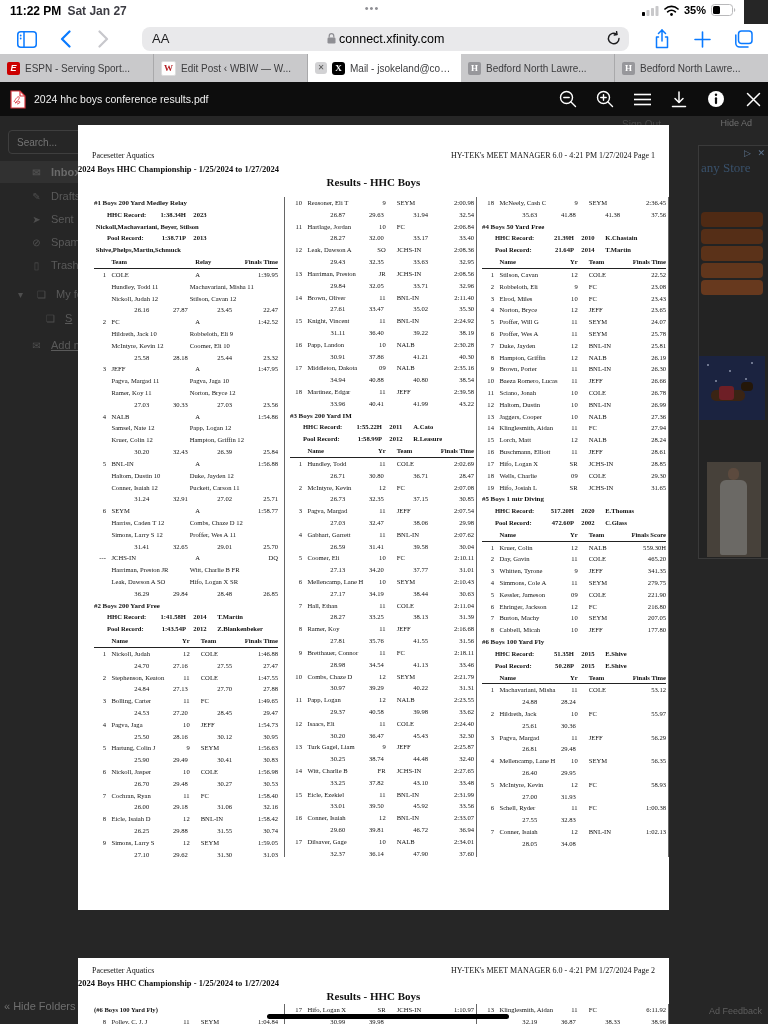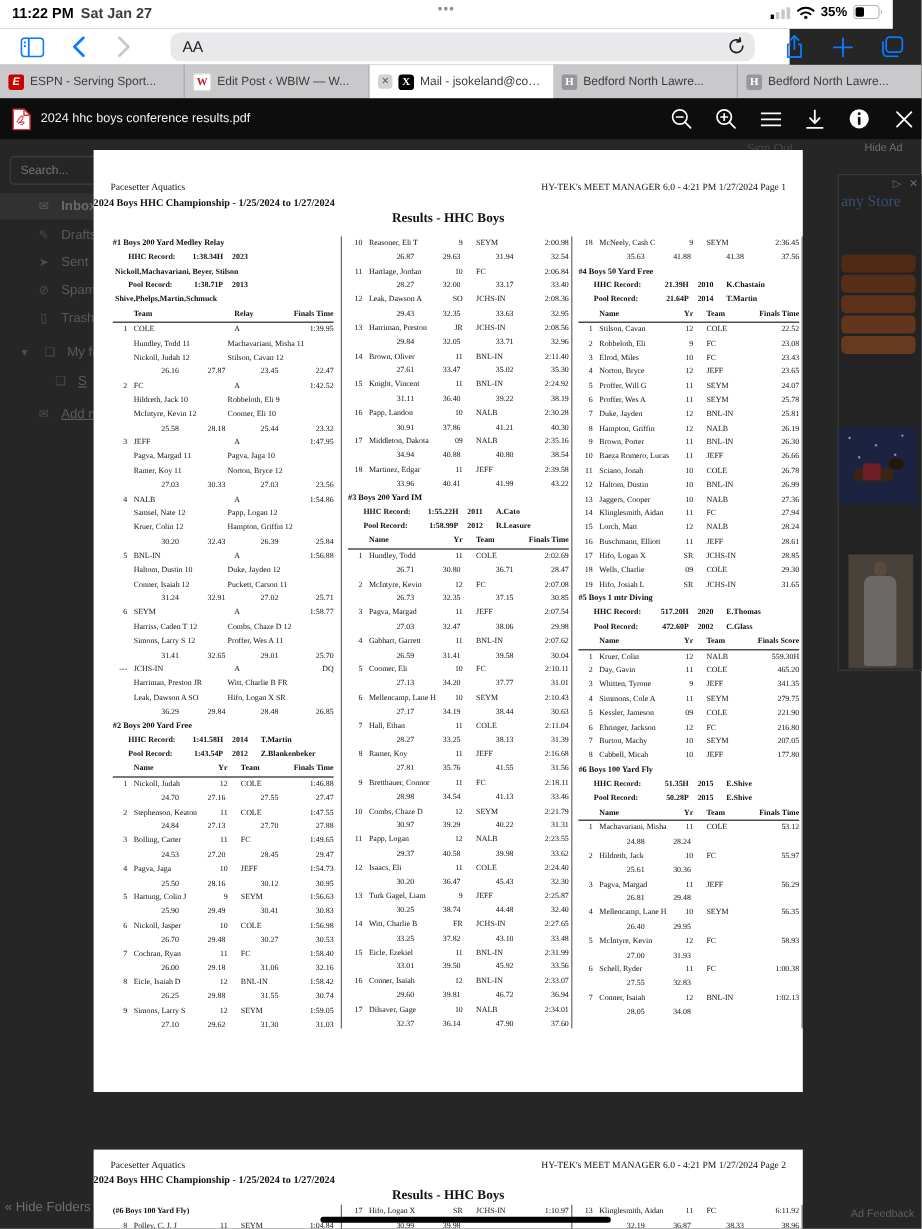--- a/index.html
+++ b/index.html
@@ -8,21 +8,21 @@
 
   
   .statusbar{position:absolute;top:0;left:0;width:744px;height:24px;background:#fff;z-index:30}
   .st-left{position:absolute;left:10px;top:4px;font-size:12px;font-weight:700;color:#000}
   .st-date{color:#3c3c43;font-weight:700;margin-left:6px}
   .st-dots{position:absolute;left:0;right:0;top:2px;text-align:center;font-size:11px;color:#8e8e93;letter-spacing:1px}
   .st-right{position:absolute;right:8px;top:4px;display:flex;align-items:center;gap:5px}
   .st-batt-txt{font-size:11px;font-weight:600;color:#000}
 
   
-  .sftoolbar{position:absolute;top:24px;left:0;width:658px;height:30px;background:#fff;z-index:30}
+  .sftoolbar{position:absolute;top:24px;left:0;width:768px;height:30px;background:#fff;z-index:30}
   .nav-ic{position:absolute;top:3px;width:24px;height:24px;display:flex;align-items:center;justify-content:center;cursor:pointer}
   .urlpill{position:absolute;left:142px;top:3px;width:487px;height:24px;background:#e9e9eb;border-radius:8px}
   .aa{position:absolute;left:10px;top:4px;font-size:13px;color:#1c1c1e;font-weight:500}
   .urltxt{position:absolute;left:0;right:0;top:5px;text-align:center;font-size:12.5px;color:#000}
   .reload{position:absolute;right:8px;top:4px}
 
   
   .tabbar{position:absolute;top:54px;left:0;width:768px;height:28px;background:#c9c9cb;display:flex;z-index:30}
   .tab{flex:1;display:flex;align-items:center;gap:5px;padding:0 7px;font-size:10px;color:#3c3c3e;
        border-right:1px solid #a9a9ab;overflow:hidden;white-space:nowrap;cursor:pointer}
@@ -154,20 +154,27 @@
         <path d="M9.5 1.5 2 9l7.5 7.5" fill="none" stroke="#0a7aff" stroke-width="2.2" stroke-linecap="round" stroke-linejoin="round"></path>
       </svg>
   </div>
   <div class="nav-ic" style="left:91px">
     <svg width="11" height="18" viewBox="0 0 11 18">
         <path d="M1.5 1.5 9 9l-7.5 7.5" fill="none" stroke="#c7c7cc" stroke-width="2.2" stroke-linecap="round" stroke-linejoin="round"></path>
       </svg>
   </div>
   <div class="urlpill">
     <span class="aa">AA</span>
+    <div class="urltxt">
+      <svg width="9" height="11" viewBox="0 0 9 11" style="vertical-align:-1px">
+          <rect x="0.5" y="4.5" width="8" height="6" rx="1.2" fill="#8e8e93"></rect>
+          <path d="M2.2 4.5V3a2.3 2.3 0 0 1 4.6 0v1.5" fill="none" stroke="#8e8e93" stroke-width="1.2"></path>
+        </svg>
+      <span>connect.xfinity.com</span>
+    </div>
     <div class="reload">
       <svg width="14" height="15" viewBox="0 0 14 15">
           <path d="M12 7.5A5.3 5.3 0 1 1 9.8 3.2" fill="none" stroke="#1c1c1e" stroke-width="1.4" stroke-linecap="round"></path>
           <path d="M9.6 0.6 10 3.5 7.2 4" fill="none" stroke="#1c1c1e" stroke-width="1.4" stroke-linecap="round" stroke-linejoin="round"></path>
         </svg>
     </div>
   </div>
   <div class="nav-ic" style="left:650px">
     <svg width="16" height="20" viewBox="0 0 16 20">
         <path d="M8 1v11" stroke="#0a7aff" stroke-width="1.5" stroke-linecap="round"></path>

